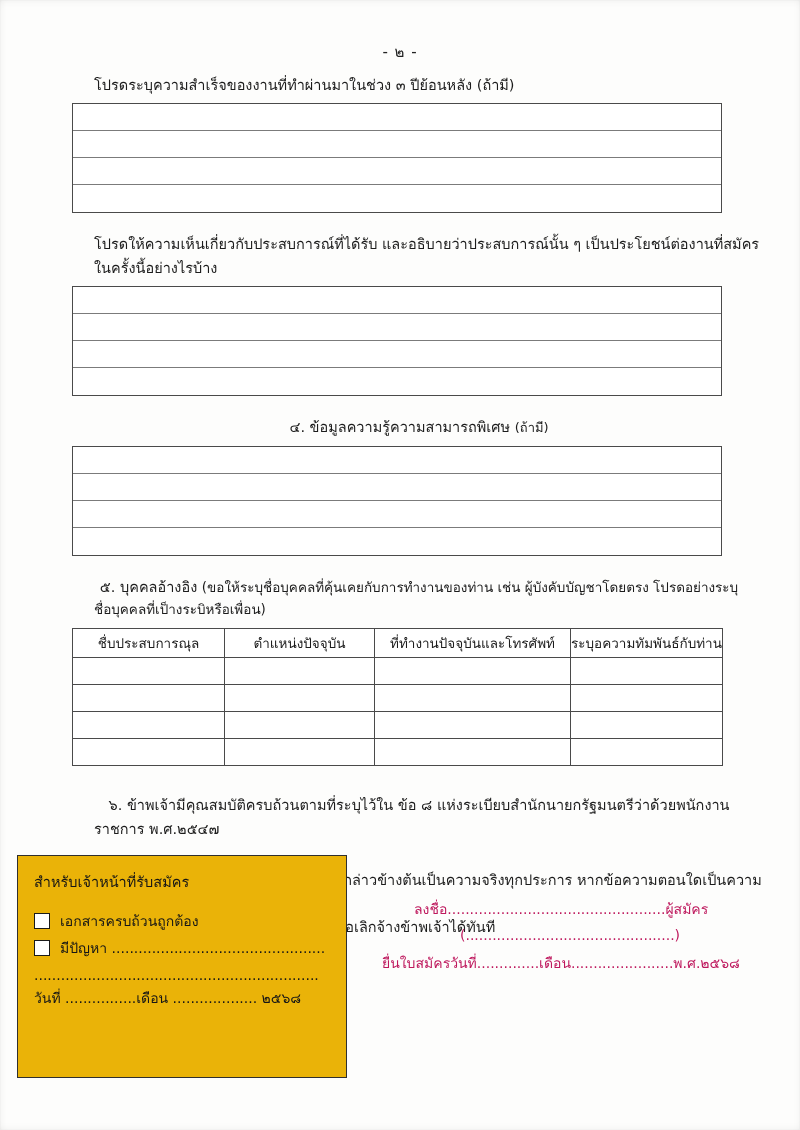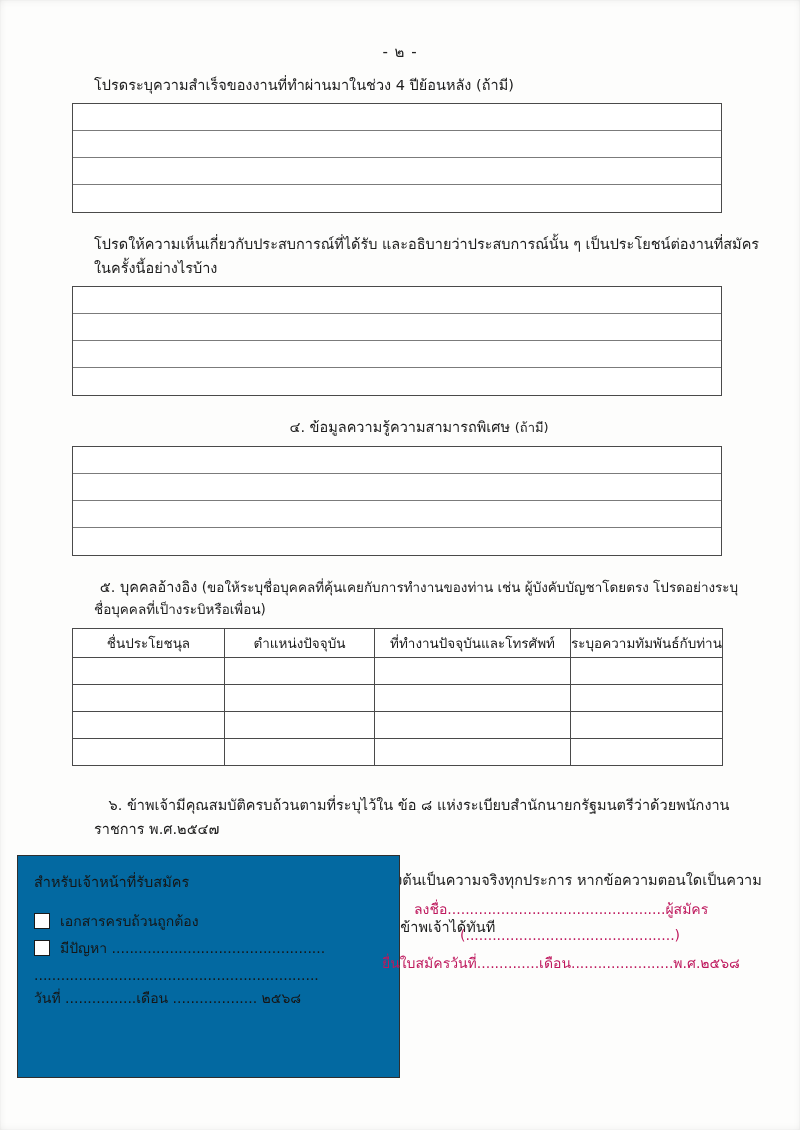--- a/index.html
+++ b/index.html
@@ -100,26 +100,26 @@
   .ref-table col.c1 { width: 152px; }
   .ref-table col.c2 { width: 150px; }
   .ref-table col.c3 { width: 196px; }
   .ref-table col.c4 { width: 152px; }
 
   
   .officer-box {
     position: absolute;
     left: 17px;
     top: 855px;
-    width: 383px;
+    width: 330px;
     height: 223px;
     border: 1px solid #2f2f2f;
     box-sizing: border-box;
     padding: 14px 16px 0 16px;
-    background: #0369a1;
+    background: #eab308;
   }
   .officer-title {
     font-size: 14.5px;
     color: #161616;
     margin-bottom: 17px;
   }
   .check-row {
     display: flex;
     align-items: center;
     margin-bottom: 5px;
@@ -175,21 +175,21 @@
 </head>
 <body>
 
 <div class="page">
   <div class="scan-edge"></div>
 
   <div class="sheet">
 
     <div class="page-number">- ๒ -</div>
 
-    <div class="para para-indent-1">โปรดระบุความสำเร็จของงานที่ทำผ่านมาในช่วง 4 ปีย้อนหลัง (ถ้ามี)</div>
+    <div class="para para-indent-1">โปรดระบุความสำเร็จของงานที่ทำผ่านมาในช่วง ๓ ปีย้อนหลัง (ถ้ามี)</div>
     <div class="writebox">
       <div class="wline"></div>
       <div class="wline"></div>
       <div class="wline"></div>
       <div class="wline"></div>
     </div>
 
     <div class="gap-l"></div>
 
     <div class="para para-indent-1">โปรดให้ความเห็นเกี่ยวกับประสบการณ์ที่ได้รับ และอธิบายว่าประสบการณ์นั้น ๆ เป็นประโยชน์ต่องานที่สมัคร</div>
@@ -224,21 +224,21 @@
 
     <table class="ref-table">
       <colgroup>
         <col class="c1">
           <col class="c2">
           <col class="c3">
           <col class="c4">
       </colgroup>
       <thead>
         <tr>
-          <th>ชื่นประโยชนุล</th>
+          <th>ชื่บประสบการณุล</th>
           <th>ตำแหน่งปัจจุบัน</th>
           <th>ที่ทำงานปัจจุบันและโทรศัพท์</th>
           <th>ระบุอความทัมพันธ์กับท่าน</th>
         </tr>
       </thead>
       <tbody>
         <tr>
           <td></td>
           <td></td>
           <td></td>

